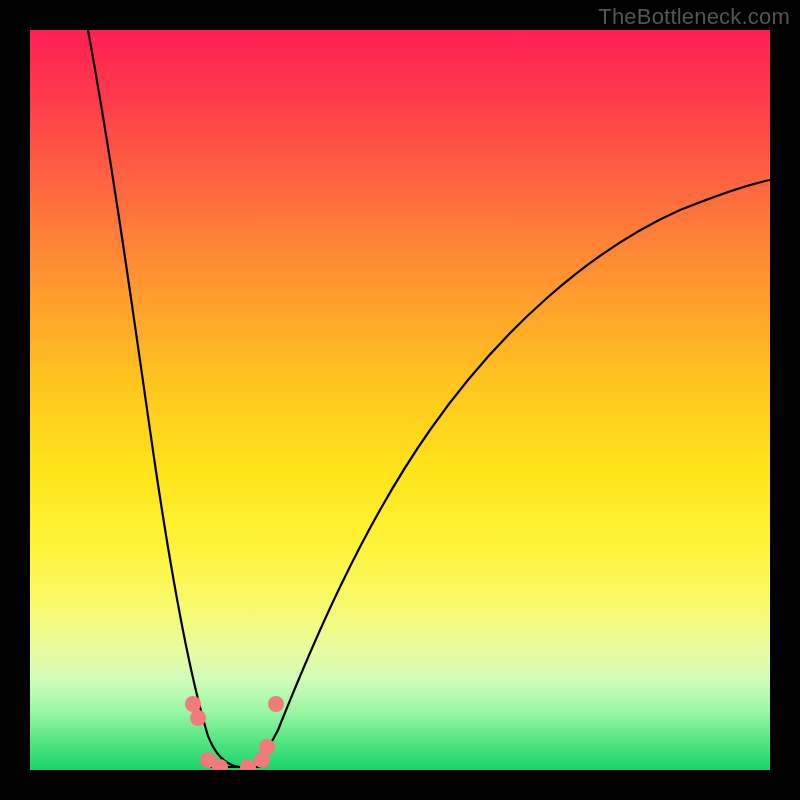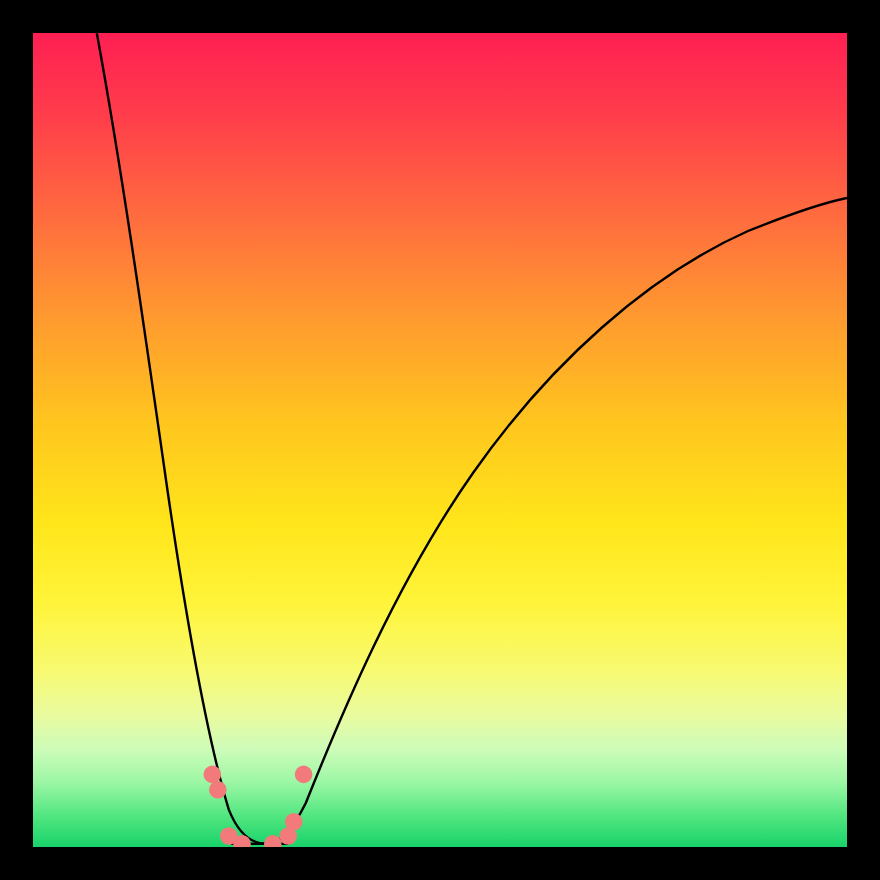--- a/index.html
+++ b/index.html
@@ -60,20 +60,21 @@
   svg.curves {
     position: absolute;
     inset: 0;
   }
 </style>
 </head>
 <body>
 
 <div class="stage">
 
+  <div class="watermark">TheBottleneck.com</div>
 
   <div class="plot-area">
     <div class="gradient-bg"></div>
 
     <svg class="curves" viewBox="0 0 740 740" preserveAspectRatio="none">
 
       <path fill="none" stroke="#000000" stroke-width="2.2" d="M 58 0
                C 80 120, 100 260, 120 400
                C 140 540, 158 640, 178 706
                C 186 726, 196 736, 210 737

